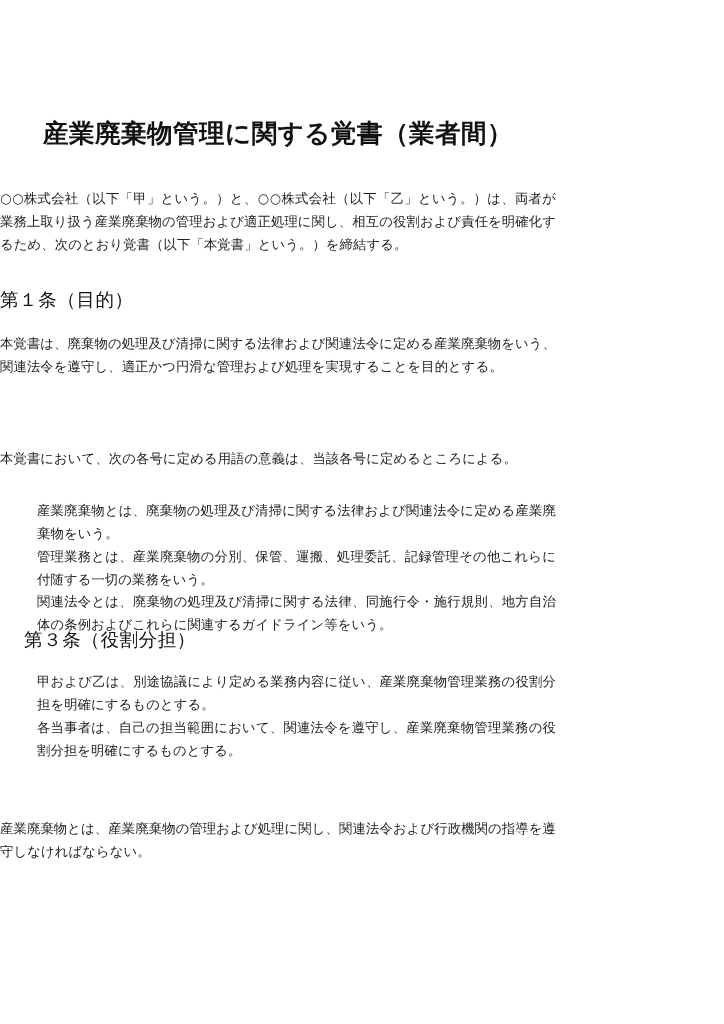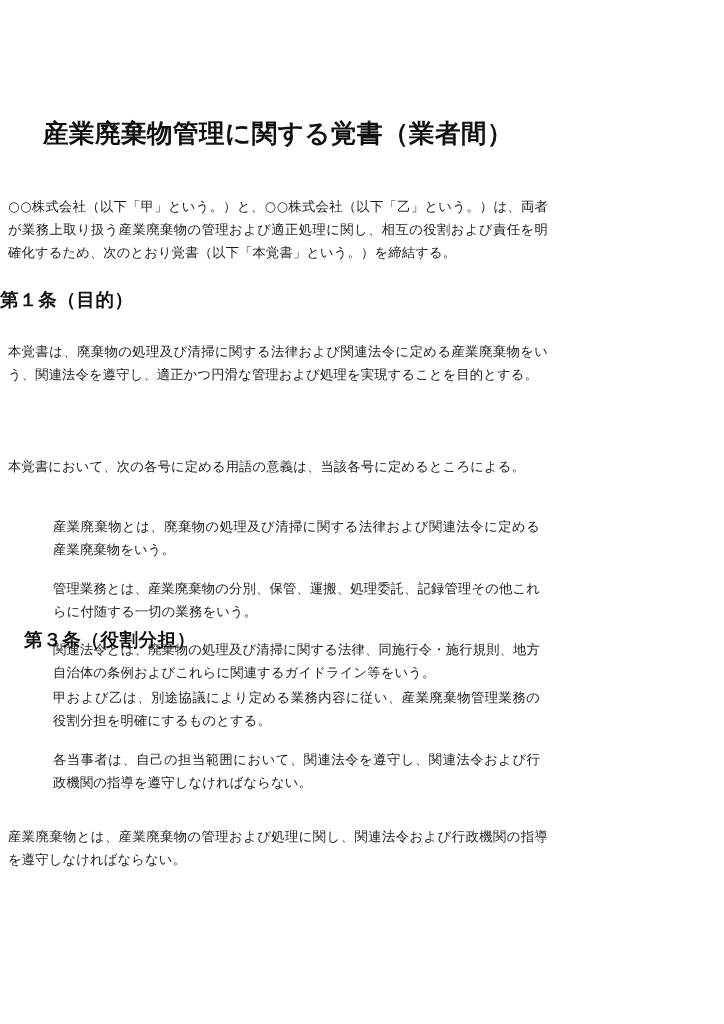--- a/index.html
+++ b/index.html
@@ -34,47 +34,47 @@
     top: 118px;
   }
 
   .body-block {
     position: absolute;
     left: 0;
     width: 556px;
   }
 
   p.para {
-    margin: 8px;
+    margin: 0;
     font-size: 13.3px;
     line-height: 1.72;
     text-align: justify;
     text-justify: inter-character;
     letter-spacing: 0.15px;
     color: #1d1d1d;
     font-family: "DejaVu Serif", "Liberation Serif", serif;
   }
 
   h2.article-heading {
     margin: 0;
     font-family: "DejaVu Sans", "Liberation Sans", sans-serif;
-    font-weight: bold;
+    font-weight: normal;
     font-size: 18.5px;
     line-height: 1.3;
     letter-spacing: 0.6px;
     color: #111111;
   }
 
   .indent-list {
     margin: 0;
     padding: 0;
     list-style: none;
   }
   .indent-list li {
-    margin: 16px;
+    margin: 0;
     padding: 0;
     font-size: 13.3px;
     line-height: 1.72;
     text-align: justify;
     text-justify: inter-character;
     letter-spacing: 0.15px;
     color: #1d1d1d;
     padding-left: 37px;
     font-family: Liberation Serif, serif;
   }
@@ -107,21 +107,21 @@
       <li>関連法令とは、廃棄物の処理及び清掃に関する法律、同施行令・施行規則、地方自治体の条例およびこれらに関連するガイドライン等をいう。</li>
     </ul>
   </div>
 
   <div class="body-block" style="top: 628px; padding-left: 24px;">
     <h2 class="article-heading">第３条（役割分担）</h2>
   </div>
   <div class="body-block" style="top: 671px;">
     <ul class="indent-list">
       <li>甲および乙は、別途協議により定める業務内容に従い、産業廃棄物管理業務の役割分担を明確にするものとする。</li>
-      <li>各当事者は、自己の担当範囲において、関連法令を遵守し、関連法令および行政機関の指導を遵守しなければならない。</li>
+      <li>各当事者は、自己の担当範囲において、関連法令を遵守し、産業廃棄物管理業務の役割分担を明確にするものとする。</li>
     </ul>
   </div>
 
   <div class="body-block" style="top: 818px;">
     <p class="para">産業廃棄物とは、産業廃棄物の管理および処理に関し、関連法令および行政機関の指導を遵守しなければならない。</p>
   </div>
 
   <div class="body-block" style="top: 895px;">
     <h2 class="article-heading">第５条（委託処理および許可）</h2>
   </div>

